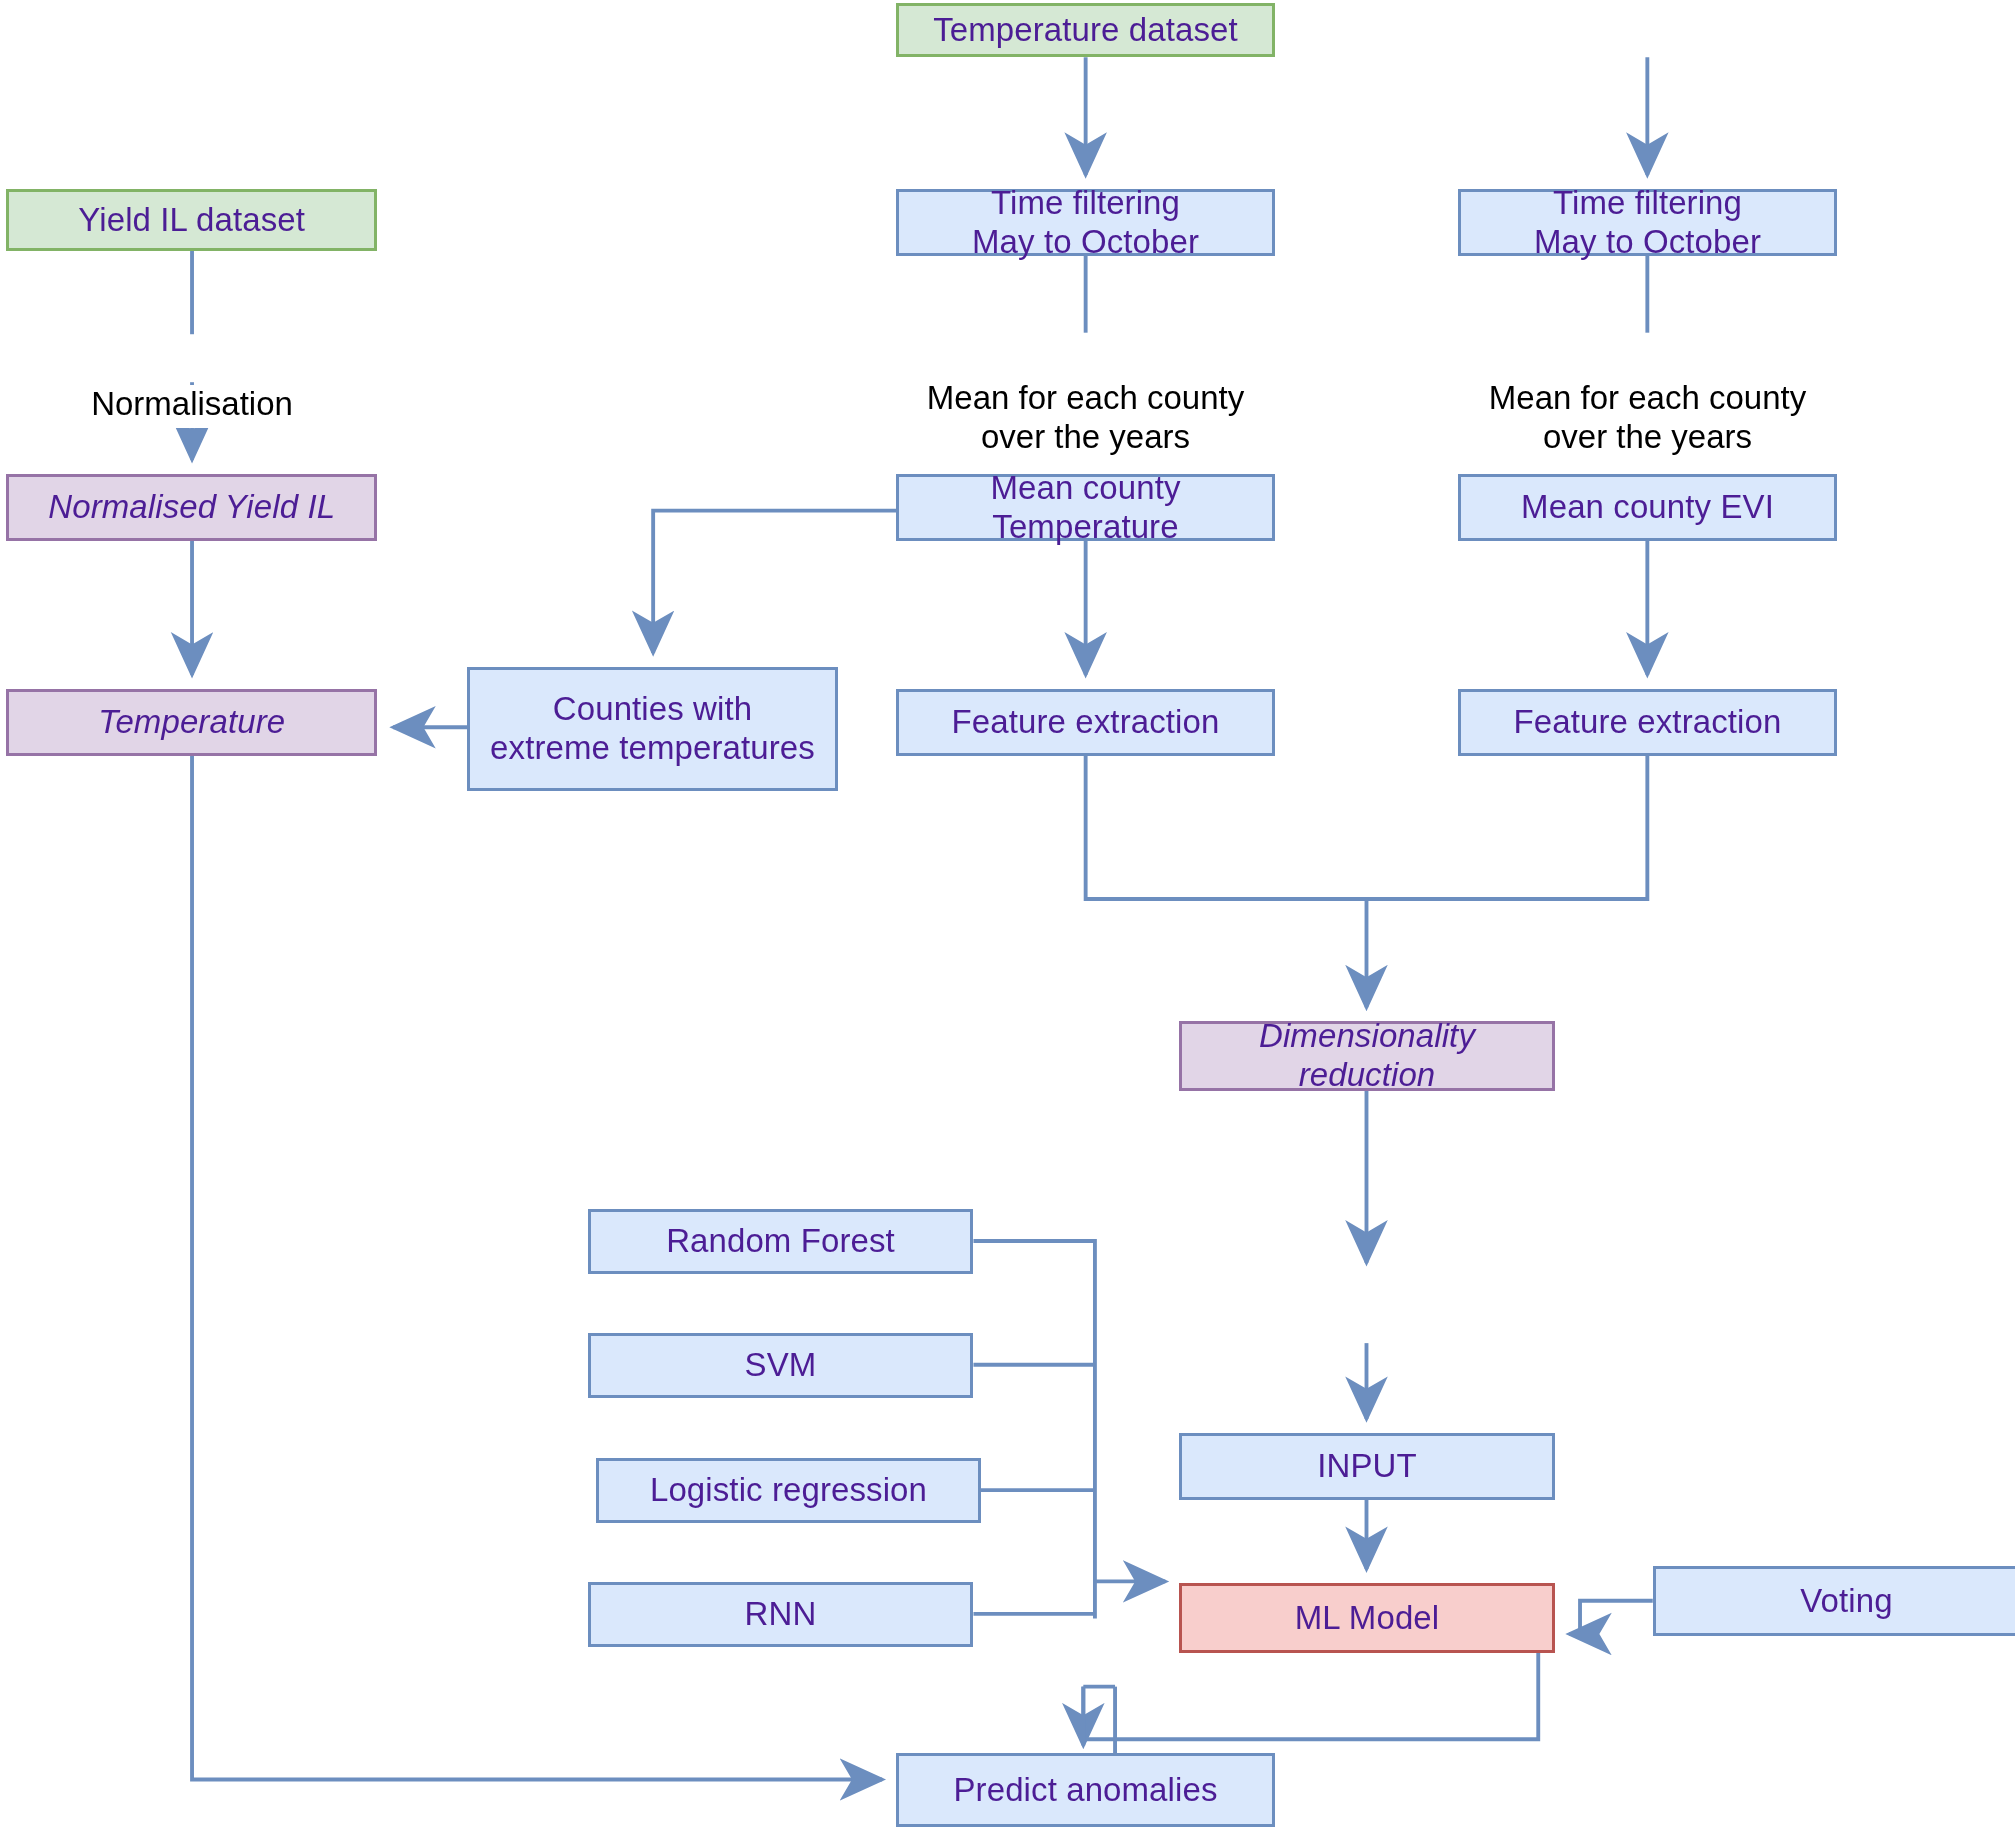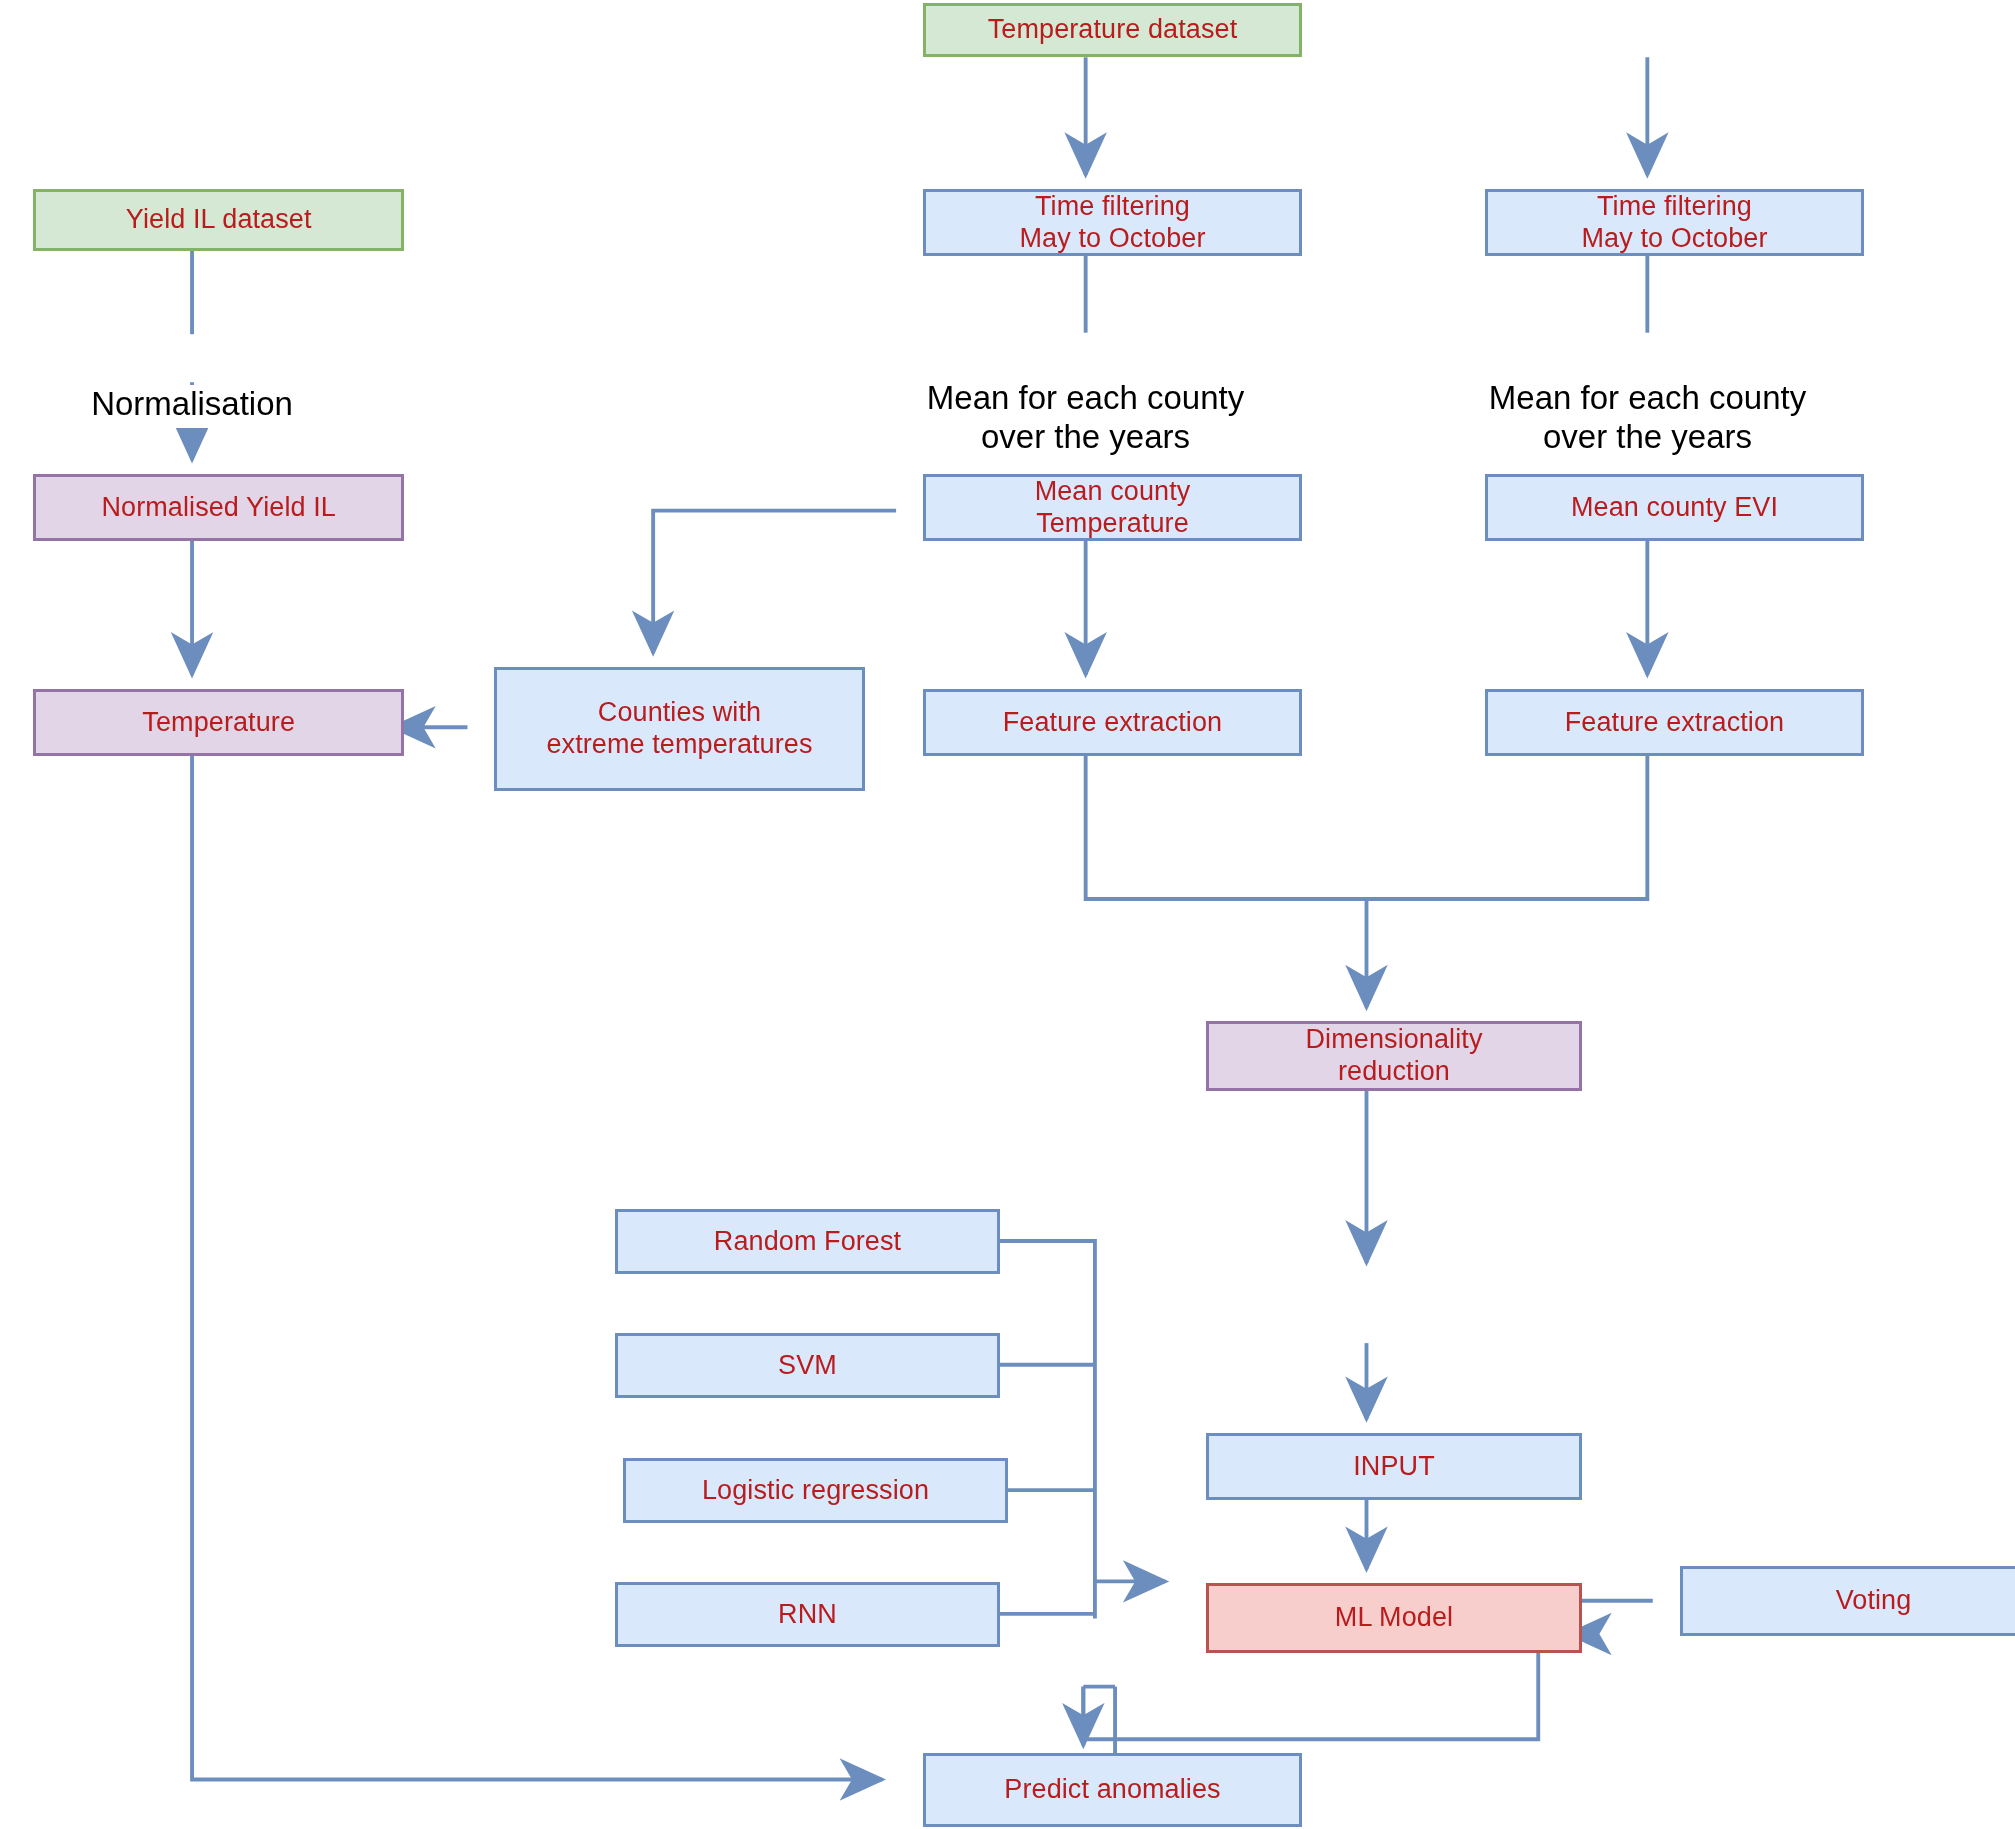--- a/index.html
+++ b/index.html
@@ -24,38 +24,38 @@
     width: 2015px;
     height: 1829px;
   }
   .node {
     position: absolute;
     box-sizing: border-box;
     display: flex;
     align-items: center;
     justify-content: center;
     text-align: center;
-    color: #b91c1c;
-    font-size: 27px;
+    color: #4c1d95;
+    font-size: 33px;
     line-height: 1.18;
     white-space: pre-line;
     letter-spacing: 0.1px;
-    margin-left: 27px;
   }
   .n-green {
     background: #d5e8d4;
     border: 3.1px solid #82b366;
   }
   .n-blue {
     background: #dae8fc;
     border: 3.1px solid #6c8ebf;
   }
   .n-purple {
     background: #e1d5e7;
     border: 3.1px solid #9673a6;
+    font-style: italic;
   }
   .n-red {
     background: #f8cecc;
     border: 3.1px solid #b85450;
   }
   .edge-label {
     position: absolute;
     color: #000000;
     font-size: 33px;
     line-height: 1.18;

